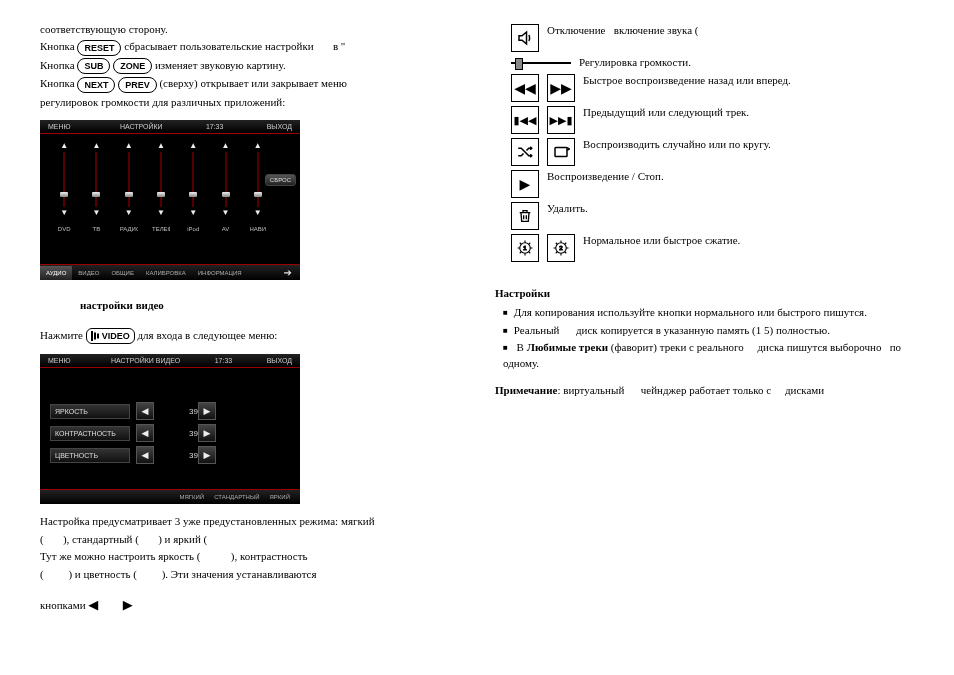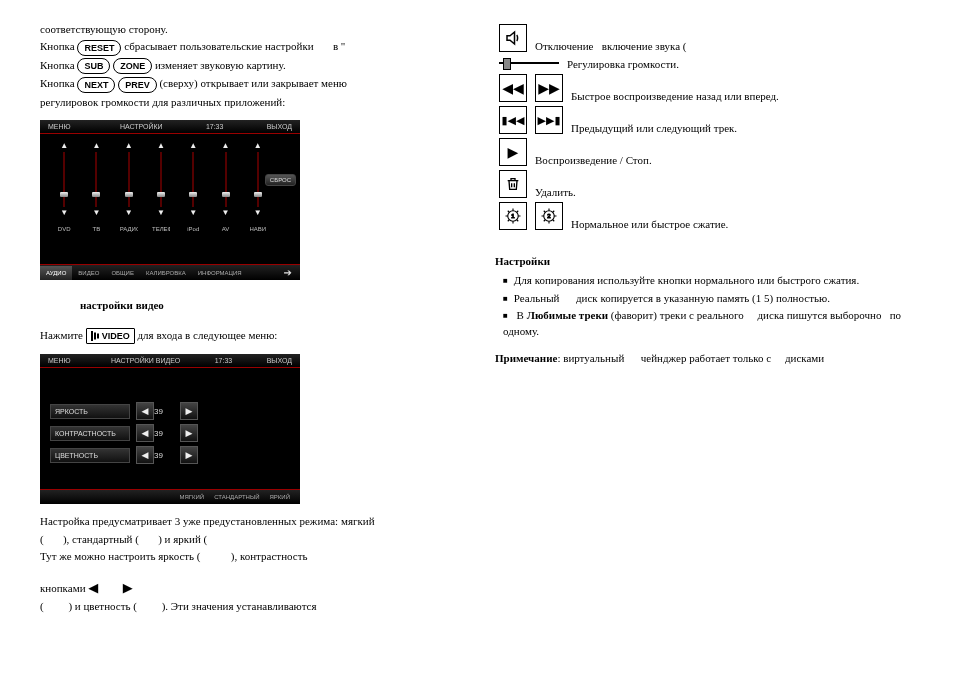--- a/index.html
+++ b/index.html
@@ -33,21 +33,21 @@
     font-weight: bold;
     line-height: 14px;
     vertical-align: middle;
     background: #fff;
   }
   .btn-video {
     display: inline-flex;
     align-items: center;
     gap: 3px;
     border: 1px solid #000;
-    border-radius: 1px;
+    border-radius: 6px;
     padding: 1px 4px;
     font-family: Arial, sans-serif;
     font-size: 9px;
     font-weight: bold;
     vertical-align: middle;
     background: #fff;
     text-align: center;
   }
   .video-icon-bars {
     display: inline-flex;
@@ -201,22 +201,22 @@
     border: 1px solid #555;
     width: 16px;
     height: 16px;
     color: #eee;
     font-size: 9px;
     display: flex;
     align-items: center;
     justify-content: center;
   }
   .video-row .step-val {
-    width: 26px;
-    text-align: left;
+    width: 44px;
+    text-align: right;
     color: #ddd;
     font-size: 8px;
   }
   .screen2-tabs {
     position: absolute;
     bottom: 0;
     left: 0;
     right: 0;
     display: flex;
     justify-content: flex-end;
@@ -224,22 +224,22 @@
     padding: 4px 10px;
     font-size: 6px;
     background: linear-gradient(#222,#000);
     border-top: 1px solid #900;
   }
   .screen2-tabs .mode { color: #aaa; }
 
   
   .icon-row {
     display: flex;
-    align-items: flex-end;
-    margin: 4px 4px;
+    align-items: flex-start;
+    margin: 4px 16px;
     gap: 8px;
   }
   .icon-box {
     width: 26px;
     height: 26px;
     border: 1px solid #000;
     display: flex;
     align-items: center;
     justify-content: center;
     font-size: 14px;
@@ -449,25 +449,25 @@
       <div class="screen2-tabs">
         <span class="mode">МЯГКИЙ</span>
         <span class="mode">СТАНДАРТНЫЙ</span>
         <span class="mode">ЯРКИЙ</span>
       </div>
     </div>
 
     <p style="margin-top:10px">Настройка предусматривает  3 уже  предустановленных режима: мягкий</p>
     <p>(&nbsp;&nbsp;&nbsp;&nbsp;&nbsp;&nbsp;&nbsp;), стандартный (&nbsp;&nbsp;&nbsp;&nbsp;&nbsp;&nbsp;&nbsp;) и яркий (</p>
     <p>Тут  же  можно   настроить  яркость   (&nbsp;&nbsp;&nbsp;&nbsp;&nbsp;&nbsp;&nbsp;&nbsp;&nbsp;&nbsp;&nbsp;),   контрастность</p>
+    <p>(&nbsp;&nbsp;&nbsp;&nbsp;&nbsp;&nbsp;&nbsp;&nbsp;&nbsp;)  и  цветность  (&nbsp;&nbsp;&nbsp;&nbsp;&nbsp;&nbsp;&nbsp;&nbsp;&nbsp;).  Эти  значения  устанавливаются</p>
     <p style="margin-top:14px">
       <span>кнопками</span>
       <span class="arrow-glyph">◀&nbsp;&nbsp;▶</span>
     </p>
-    <p>(&nbsp;&nbsp;&nbsp;&nbsp;&nbsp;&nbsp;&nbsp;&nbsp;&nbsp;)  и  цветность  (&nbsp;&nbsp;&nbsp;&nbsp;&nbsp;&nbsp;&nbsp;&nbsp;&nbsp;).  Эти  значения  устанавливаются</p>
   </div>
 
   <div class="col">
 
     <div class="icon-row">
       <div class="icon-box">
         <svg width="18" height="18" viewBox="0 0 24 24" fill="none" stroke="#000" stroke-width="2">
             <path d="M4 9v6h4l6 5V4L8 9H4z"></path>
             <path d="M17 8c1.5 1.5 1.5 6.5 0 8"></path>
           </svg>
@@ -488,20 +488,35 @@
       <div class="icon-box">▶▶</div>
       <span class="desc">Быстрое воспроизведение назад или вперед.</span>
     </div>
 
     <div class="icon-row">
       <div class="icon-box" style="font-size:11px">▮◀◀</div>
       <div class="icon-box" style="font-size:11px">▶▶▮</div>
       <span class="desc">Предыдущий или следующий трек.</span>
     </div>
 
+    <div class="icon-row">
+      <div class="icon-box">
+        <svg width="18" height="18" viewBox="0 0 24 24" fill="none" stroke="#000" stroke-width="2">
+            <path d="M3 7h4l10 10h4M3 17h4l3-3M14 10l3-3h4"></path>
+            <path d="M19 5l2 2-2 2M19 15l2 2-2 2"></path>
+          </svg>
+      </div>
+      <div class="icon-box">
+        <svg width="18" height="18" viewBox="0 0 24 24" fill="none" stroke="#000" stroke-width="2">
+            <rect x="4" y="6" width="16" height="12" rx="1"></rect>
+            <path d="M20 10l3-2-3-2"></path>
+          </svg>
+      </div>
+      <span class="desc">Воспроизводить случайно или по кругу.</span>
+    </div>
 
     <div class="icon-row">
       <div class="icon-box">▶</div>
       <span class="desc">Воспроизведение / Стоп.</span>
     </div>
 
     <div class="icon-row">
       <div class="icon-box">
         <svg width="16" height="18" viewBox="0 0 24 24" fill="none" stroke="#000" stroke-width="2">
             <path d="M4 7h16M9 7V4h6v3M6 7l1 13h10l1-13M10 11v6M14 11v6"></path>
@@ -524,21 +539,21 @@
             <path d="M12 2v3M12 19v3M2 12h3M19 12h3M5 5l2 2M17 17l2 2M19 5l-2 2M7 17l-2 2"></path>
             <text x="12" y="15" font-size="8" text-anchor="middle" fill="#000" font-family="Arial">2</text>
           </svg>
       </div>
       <span class="desc">Нормальное или быстрое сжатие.</span>
     </div>
 
     <p style="margin-top:24px" class="bold">Настройки</p>
 
     <ul class="bullets">
-      <li>Для копирования используйте кнопки нормального или быстрого сжатия.</li>
+      <li>Для копирования используйте кнопки нормального или быстрого пишутся.</li>
       <li>Реальный &nbsp;&nbsp;&nbsp;&nbsp; диск копируется в указанную память (1 5) полностью.</li>
       <li>
         <span>В </span><span class="bold">Любимые треки</span><span> (фаворит) треки с реального &nbsp;&nbsp;&nbsp; диска пишутся выборочно &nbsp; по одному.</span>
       </li>
     </ul>
 
     <p style="margin-top:12px">
       <span class="bold">Примечание</span><span>: виртуальный &nbsp;&nbsp;&nbsp;&nbsp; чейнджер работает только с &nbsp;&nbsp;&nbsp; дисками</span>
     </p>
 

